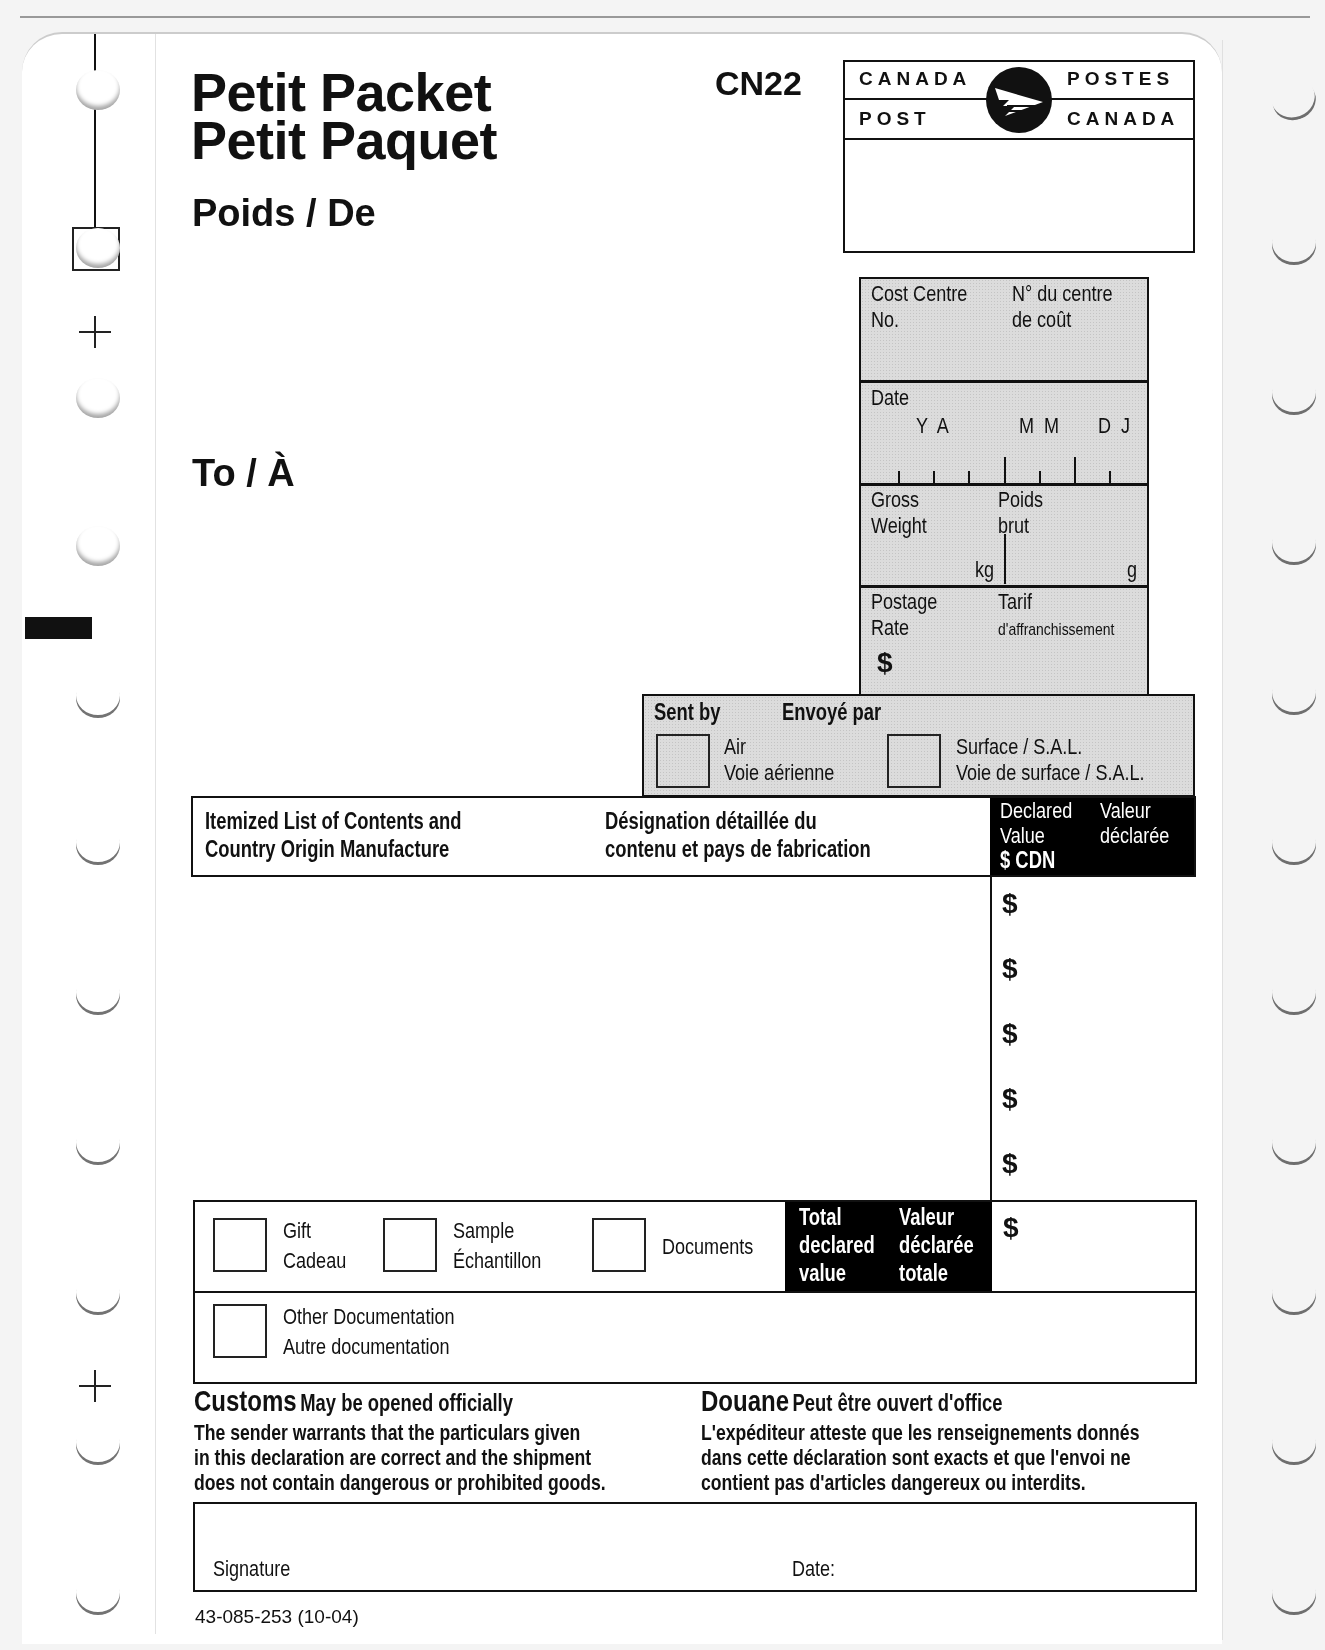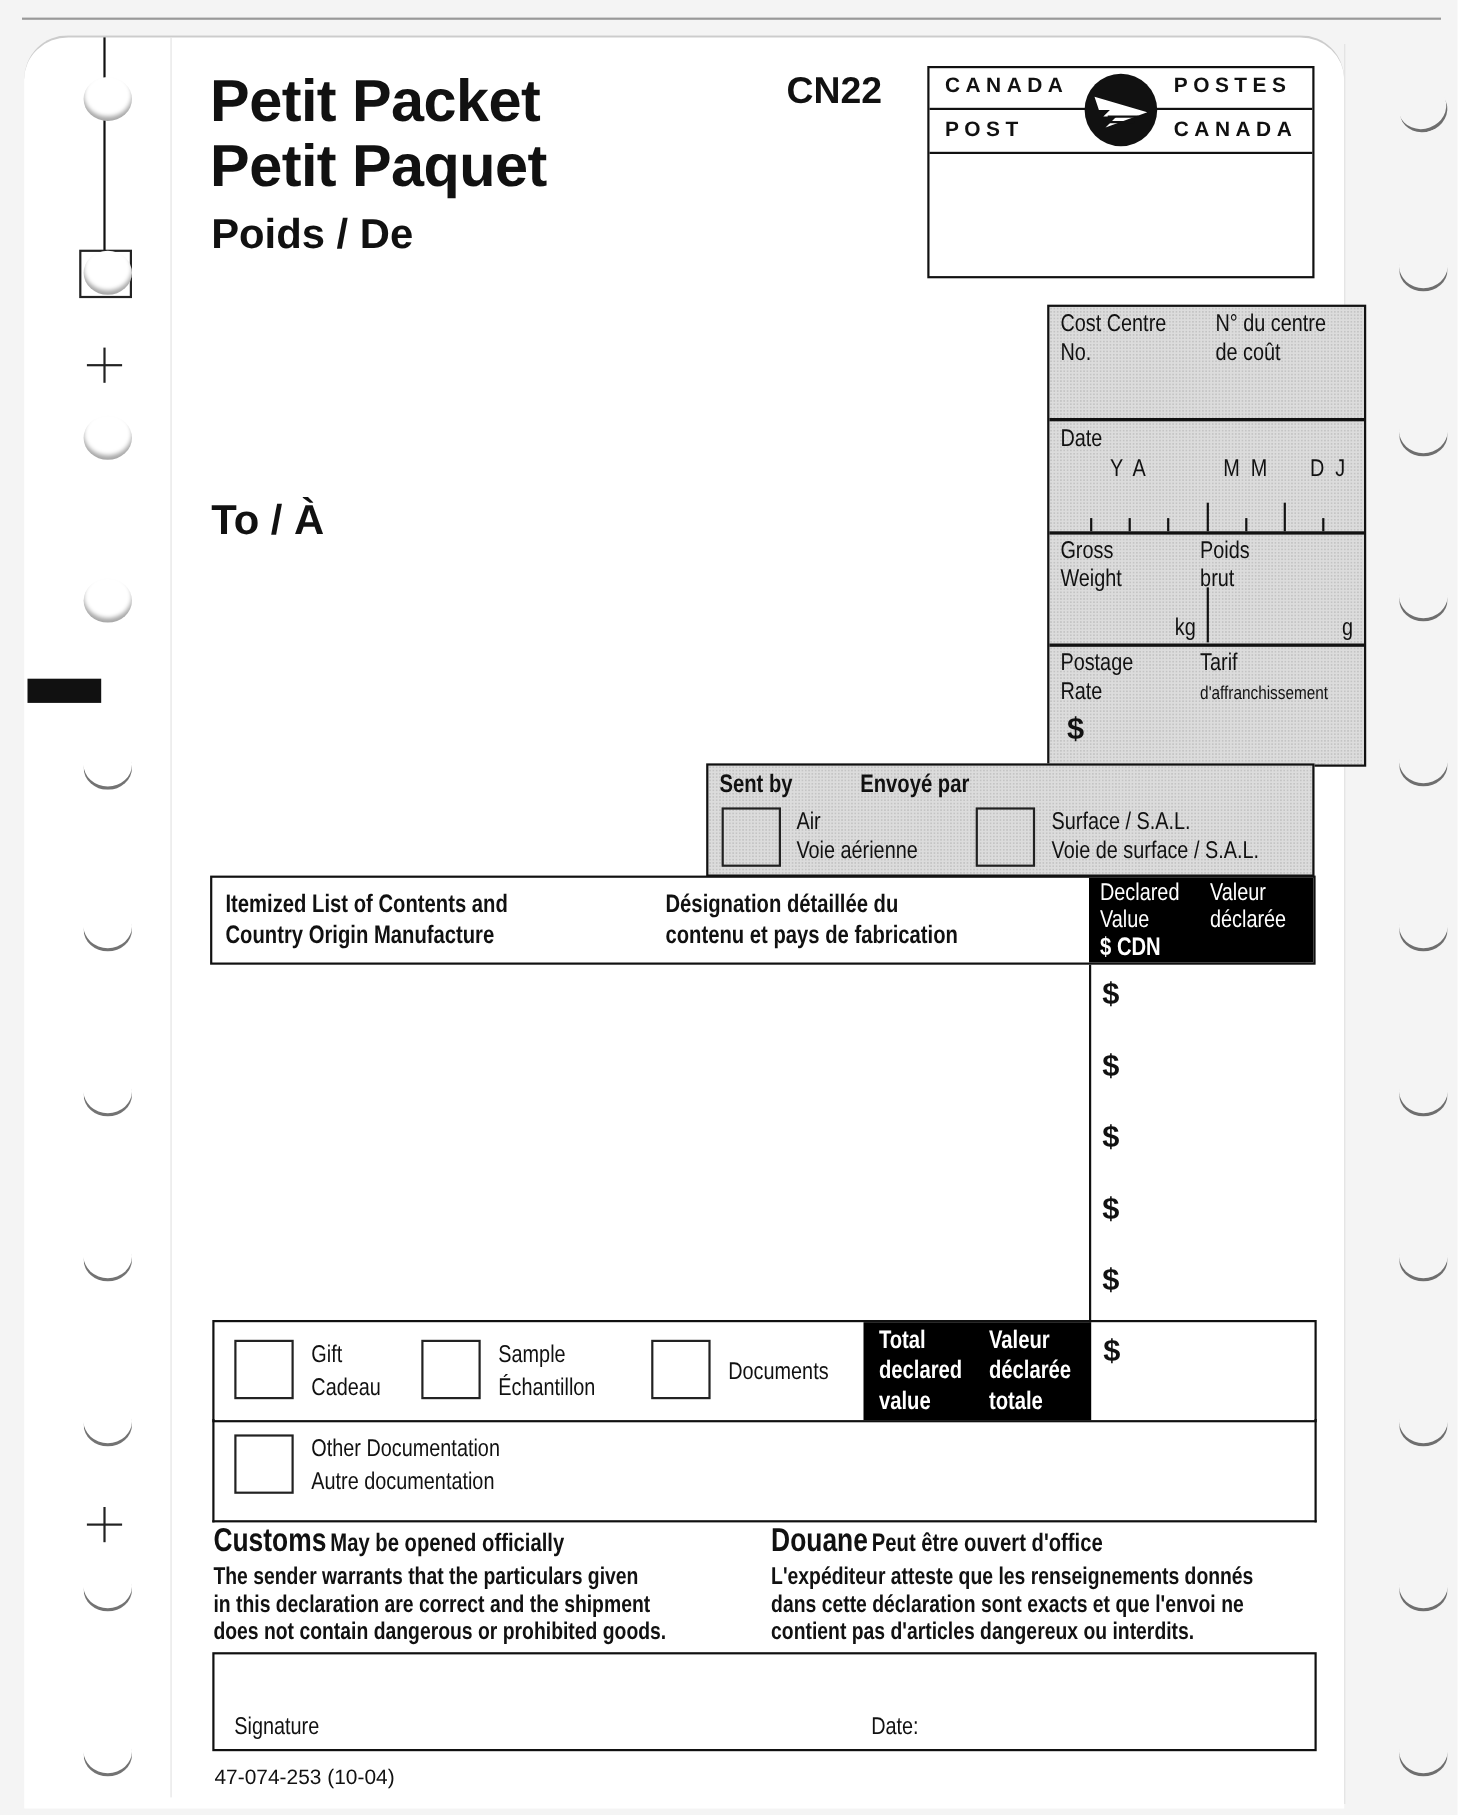--- a/index.html
+++ b/index.html
@@ -61,21 +61,21 @@
   <div class="hole open" style="left:1272px;top:675px;"></div>
   <div class="hole open" style="left:1272px;top:825px;"></div>
   <div class="hole open" style="left:1272px;top:975px;"></div>
   <div class="hole open" style="left:1272px;top:1125px;"></div>
   <div class="hole open" style="left:1272px;top:1275px;"></div>
   <div class="hole open" style="left:1272px;top:1425px;"></div>
   <div class="hole open" style="left:1272px;top:1575px;"></div>
 </div>
 
 <div class="abs title" style="left:191px;top:62px;">Petit Packet</div>
-<div class="abs title" style="left:191px;top:121px;">Petit Paquet</div>
+<div class="abs title" style="left:191px;top:110px;">Petit Paquet</div>
 <div class="abs sub" style="left:192px;top:192px;">Poids / De</div>
 <div class="abs" style="left:192px;top:250px;width:640px;height:190px;"></div>
 <div class="abs sub" style="left:192px;top:452px;">To / À</div>
 <div class="abs" style="left:192px;top:505px;width:440px;height:280px;"></div>
 <div class="abs" style="left:715px;top:64px;font-weight:bold;font-size:34px;">CN22</div>
 
 <div class="bx" style="left:843px;top:60px;width:352px;height:193px;border-width:2px;">
   <div class="hline" style="left:0;top:36px;width:348px;height:2px;"></div>
   <div class="hline" style="left:0;top:76px;width:348px;height:2px;"></div>
   <div class="abs" style="left:14px;top:6px;font-size:19px;font-weight:bold;letter-spacing:5px;">CANADA</div>
@@ -83,21 +83,21 @@
   <div class="abs" style="left:14px;top:46px;font-size:19px;font-weight:bold;letter-spacing:5px;">POST</div>
   <div class="abs" style="left:222px;top:46px;font-size:19px;font-weight:bold;letter-spacing:5px;">CANADA</div>
   <svg class="abs" style="left:140px;top:4px;" width="68" height="68" viewBox="0 0 68 68">
     <circle cx="34" cy="34" r="33" fill="#111"></circle>
     <path d="M10 22 L58 36 L20 50 L30 40 L18 40 L24 34 L14 34 Z" fill="#fff"></path>
     <path d="M22 40 L50 40" stroke="#111" stroke-width="2"></path>
     <path d="M18 45 L46 45" stroke="#111" stroke-width="2"></path>
   </svg>
 </div>
 
-<div class="bx grey" style="left:952px;top:277px;width:290px;height:420px;">
+<div class="bx grey" style="left:859px;top:277px;width:290px;height:420px;">
 
   <div class="lbl" style="left:10px;top:2px;">Cost Centre</div>
   <div class="lbl" style="left:10px;top:28px;">No.</div>
   <div class="lbl" style="left:151px;top:2px;">N° du centre</div>
   <div class="lbl" style="left:151px;top:28px;">de coût</div>
   <div class="abs" style="left:10px;top:56px;width:265px;height:40px;"></div>
   <div class="hline" style="left:0;top:101px;width:286px;"></div>
 
   <div class="lbl" style="left:10px;top:106px;">Date</div>
   <div class="lbl" style="left:55px;top:134px;letter-spacing:3px;">Y A</div>
@@ -208,13 +208,13 @@
 <div class="lblb" style="left:701px;top:1445px;font-size:22px;line-height:25px;">dans cette déclaration sont exacts et que l'envoi ne</div>
 <div class="lblb" style="left:701px;top:1470px;font-size:22px;line-height:25px;">contient pas d'articles dangereux ou interdits.</div>
 
 <div class="bx" style="left:193px;top:1502px;width:1004px;height:90px;">
   <div class="abs" style="left:10px;top:4px;width:550px;height:50px;"></div>
   <div class="lbl" style="left:18px;top:52px;">Signature</div>
   <div class="abs" style="left:640px;top:4px;width:350px;height:50px;"></div>
   <div class="lbl" style="left:597px;top:52px;">Date:</div>
 </div>
 
-<div class="abs" style="left:195px;top:1606px;font-size:19px;">47-074-253 (10-04)</div>
+<div class="abs" style="left:195px;top:1606px;font-size:19px;">43-085-253 (10-04)</div>
 
 </body></html>

